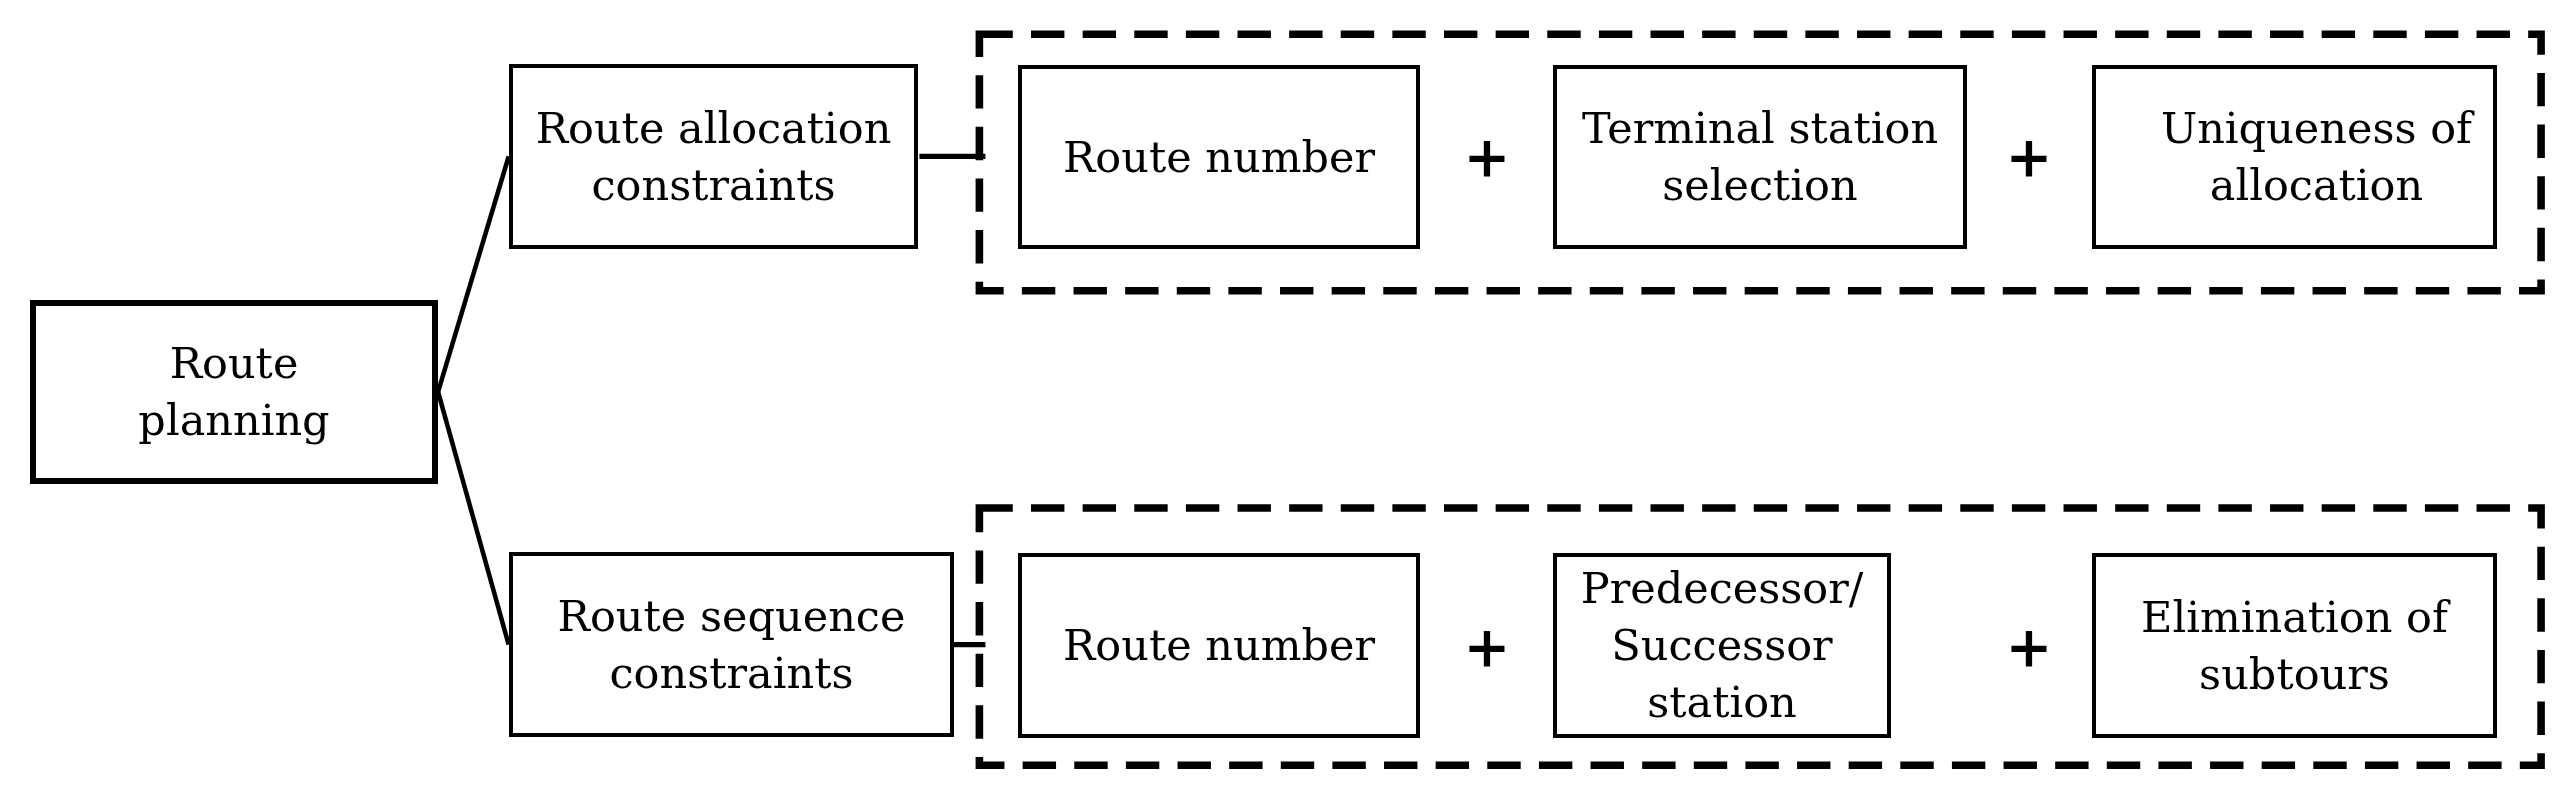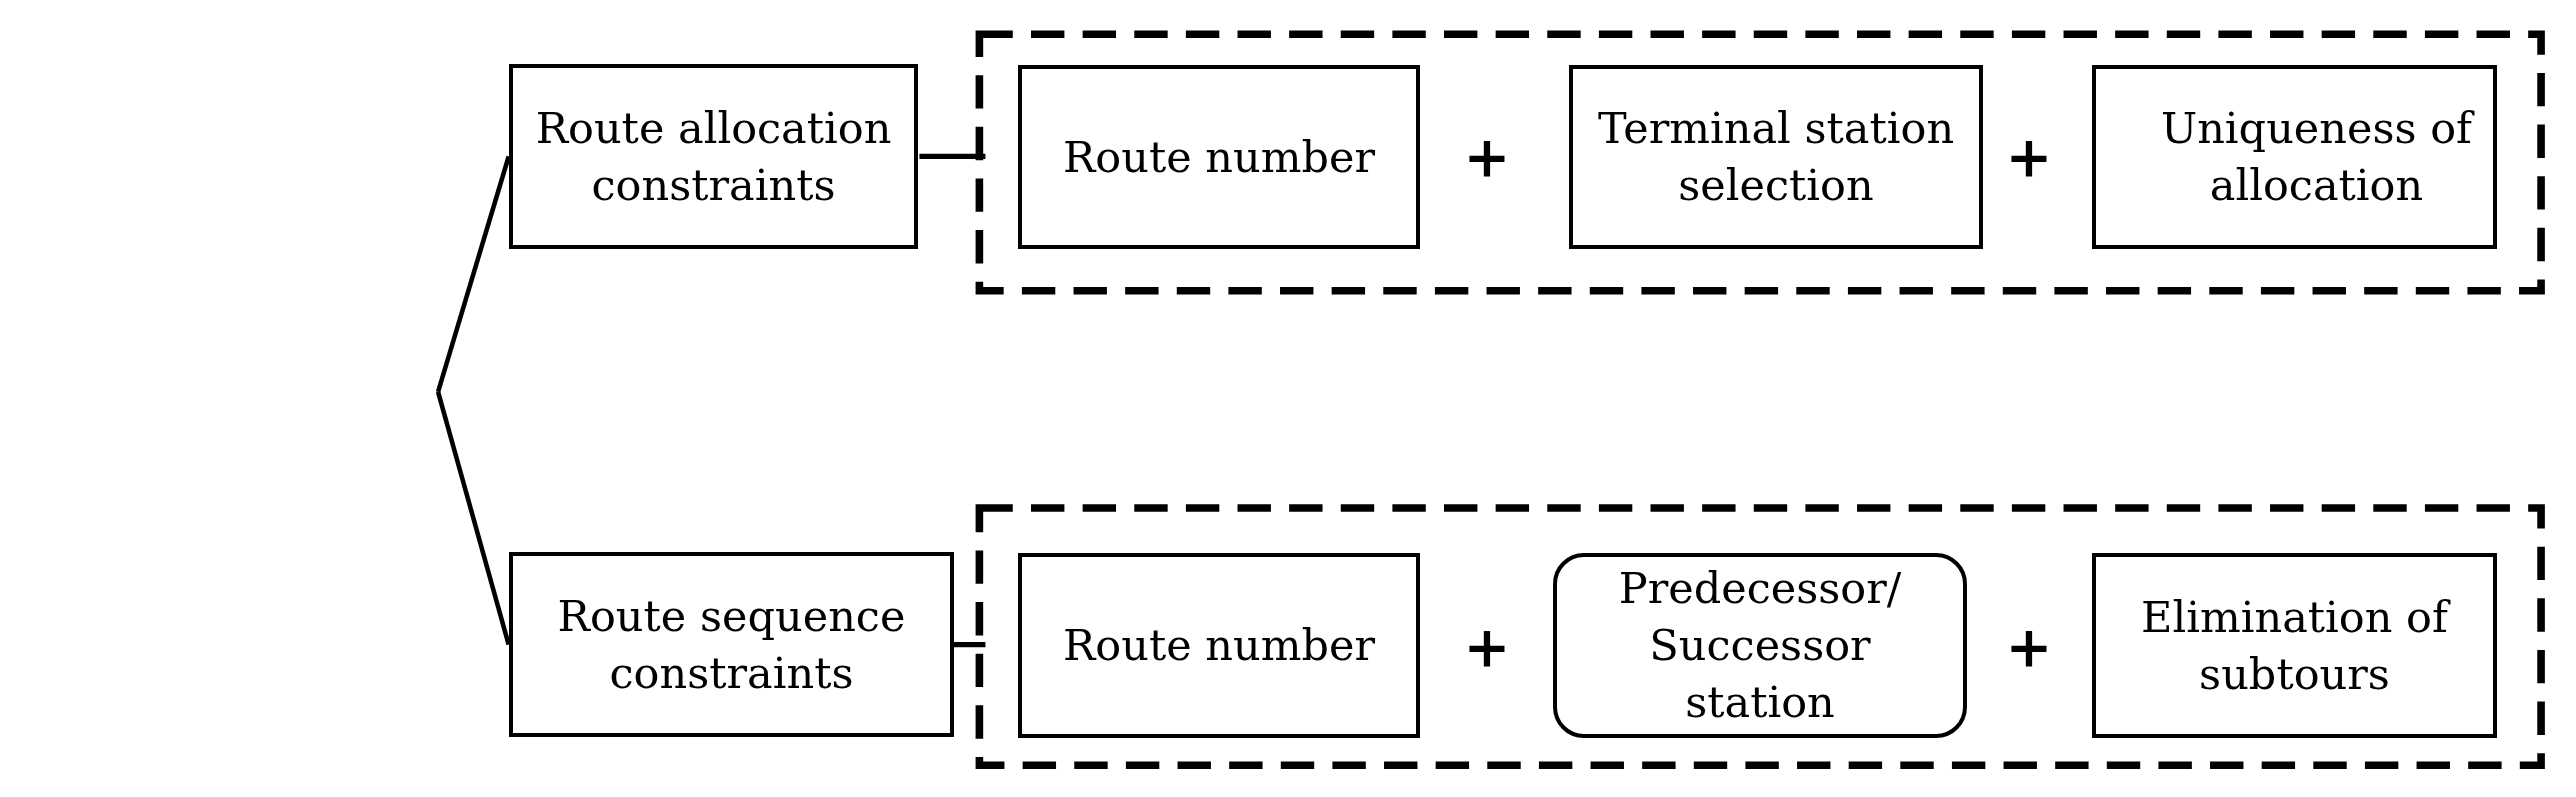--- a/index.html
+++ b/index.html
@@ -36,25 +36,25 @@
     white-space: pre-line;
     font-size: 43px;
     line-height: 1.32;
     color: #000000;
   }
   #route-planning-box { left: 30px;  top: 300px; width: 408px; height: 184px; border-width: 6px; }
   #route-allocation-constraints-box { left: 509px; top: 64px;  width: 409px; height: 185px; }
   #route-sequence-constraints-box   { left: 509px; top: 552px; width: 445px; height: 185px; }
 
   #route-number-allocation-box      { left: 1018px; top: 65px;  width: 402px; height: 184px; }
-  #terminal-station-selection-box   { left: 1553px; top: 65px;  width: 414px; height: 184px; margin-left: 16px; }
+  #terminal-station-selection-box   { left: 1553px; top: 65px;  width: 414px; height: 184px; }
   #uniqueness-of-allocation-box     { left: 2092px; top: 65px;  width: 405px; height: 184px; padding-left: 44px; }
 
   #route-number-sequence-box        { left: 1018px; top: 553px; width: 402px; height: 185px; }
-  #predecessor-successor-station-box{ left: 1553px; top: 553px; width: 414px; height: 185px; border-radius: 31px; }
+  #predecessor-successor-station-box{ left: 1553px; top: 553px; width: 338px; height: 185px; }
   #elimination-of-subtours-box      { left: 2092px; top: 553px; width: 405px; height: 185px; }
 
   .plus {
     position: absolute;
     transform: translate(-50%, -50%);
     font-size: 56px;
     font-weight: bold;
     color: #000000;
     font-family: "DejaVu Serif", "Liberation Serif", serif;
   }
@@ -70,20 +70,24 @@
 
   <svg id="wires" viewBox="0 0 3393 1051" xmlns="http://www.w3.org/2000/svg">
     <line x1="577" y1="516" x2="670" y2="206" stroke="#000000" stroke-width="6"></line>
     <line x1="577" y1="516" x2="670" y2="849" stroke="#000000" stroke-width="6"></line>
     <line x1="1211" y1="206" x2="1298" y2="206" stroke="#000000" stroke-width="7"></line>
     <line x1="1211" y1="849" x2="1298" y2="849" stroke="#000000" stroke-width="7"></line>
     <rect x="1290" y="45" width="2057" height="338" fill="none" stroke="#000000" stroke-width="10" stroke-dasharray="44 24"></rect>
     <rect x="1290" y="669" width="2057" height="339" fill="none" stroke="#000000" stroke-width="10" stroke-dasharray="44 24"></rect>
   </svg>
 
+  <div class="box" id="route-planning-box">
+    <span class="label">Route
+planning</span>
+  </div>
 
   <div class="box" id="route-allocation-constraints-box">
     <span class="label">Route allocation
 constraints</span>
   </div>
 
   <div class="box" id="route-sequence-constraints-box">
     <span class="label">Route sequence
 constraints</span>
   </div>

